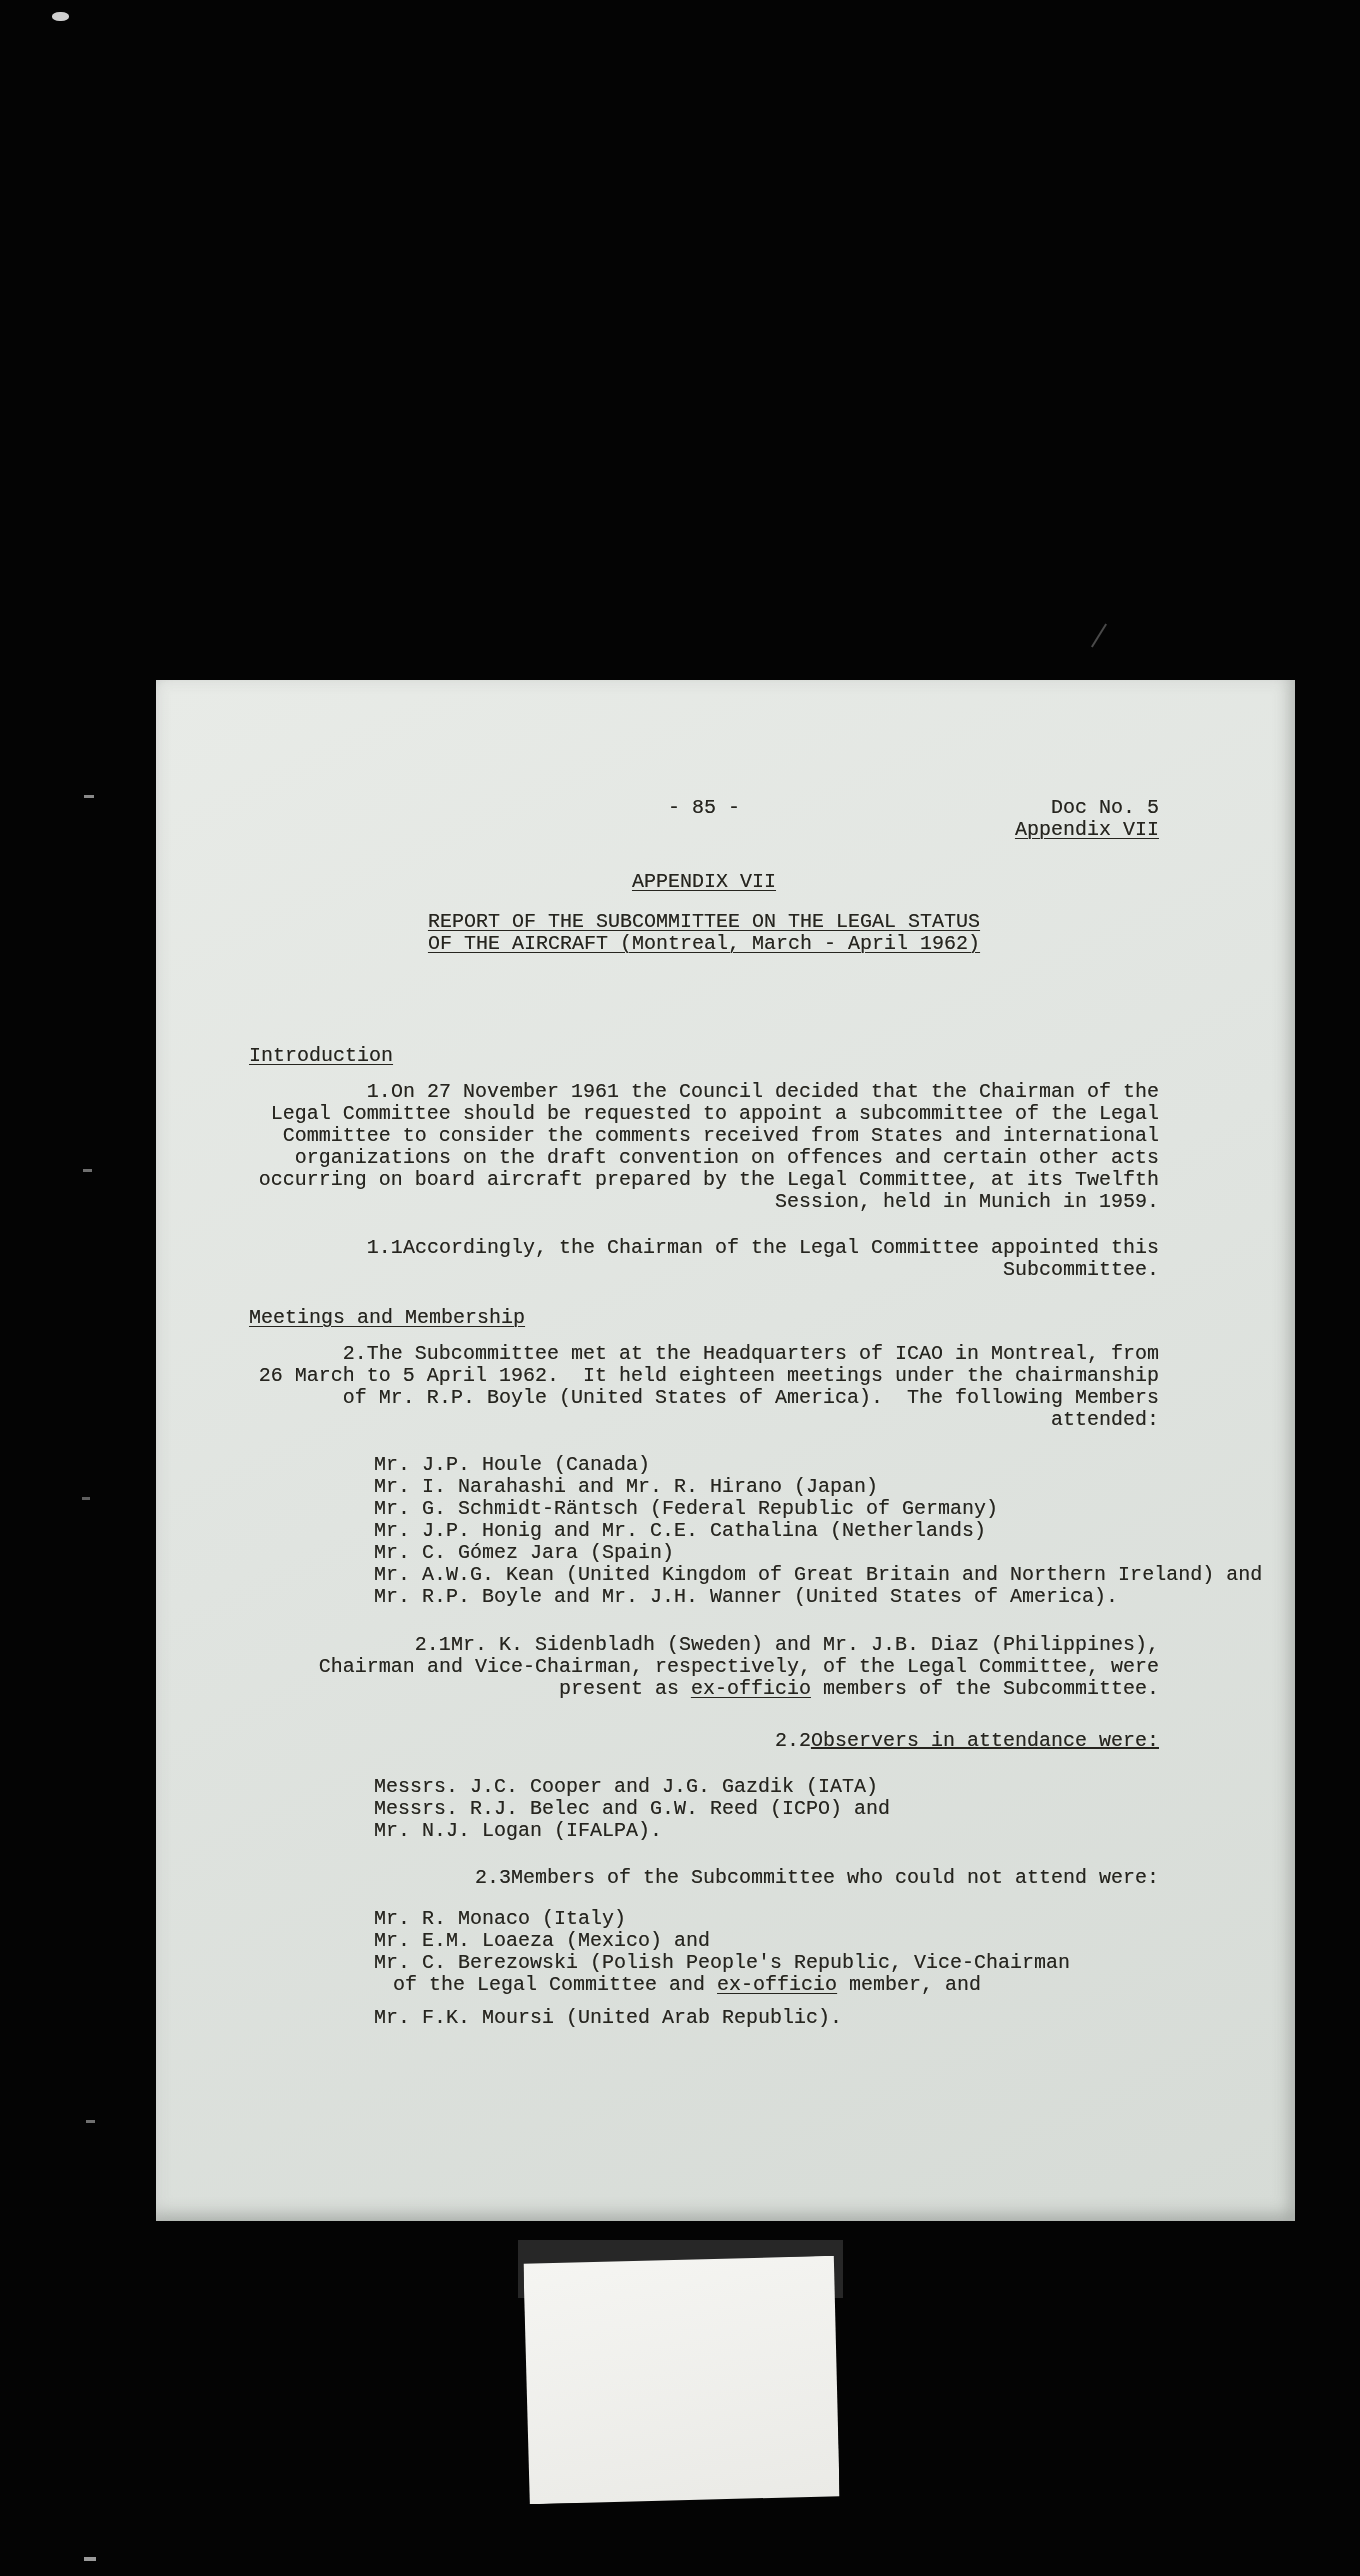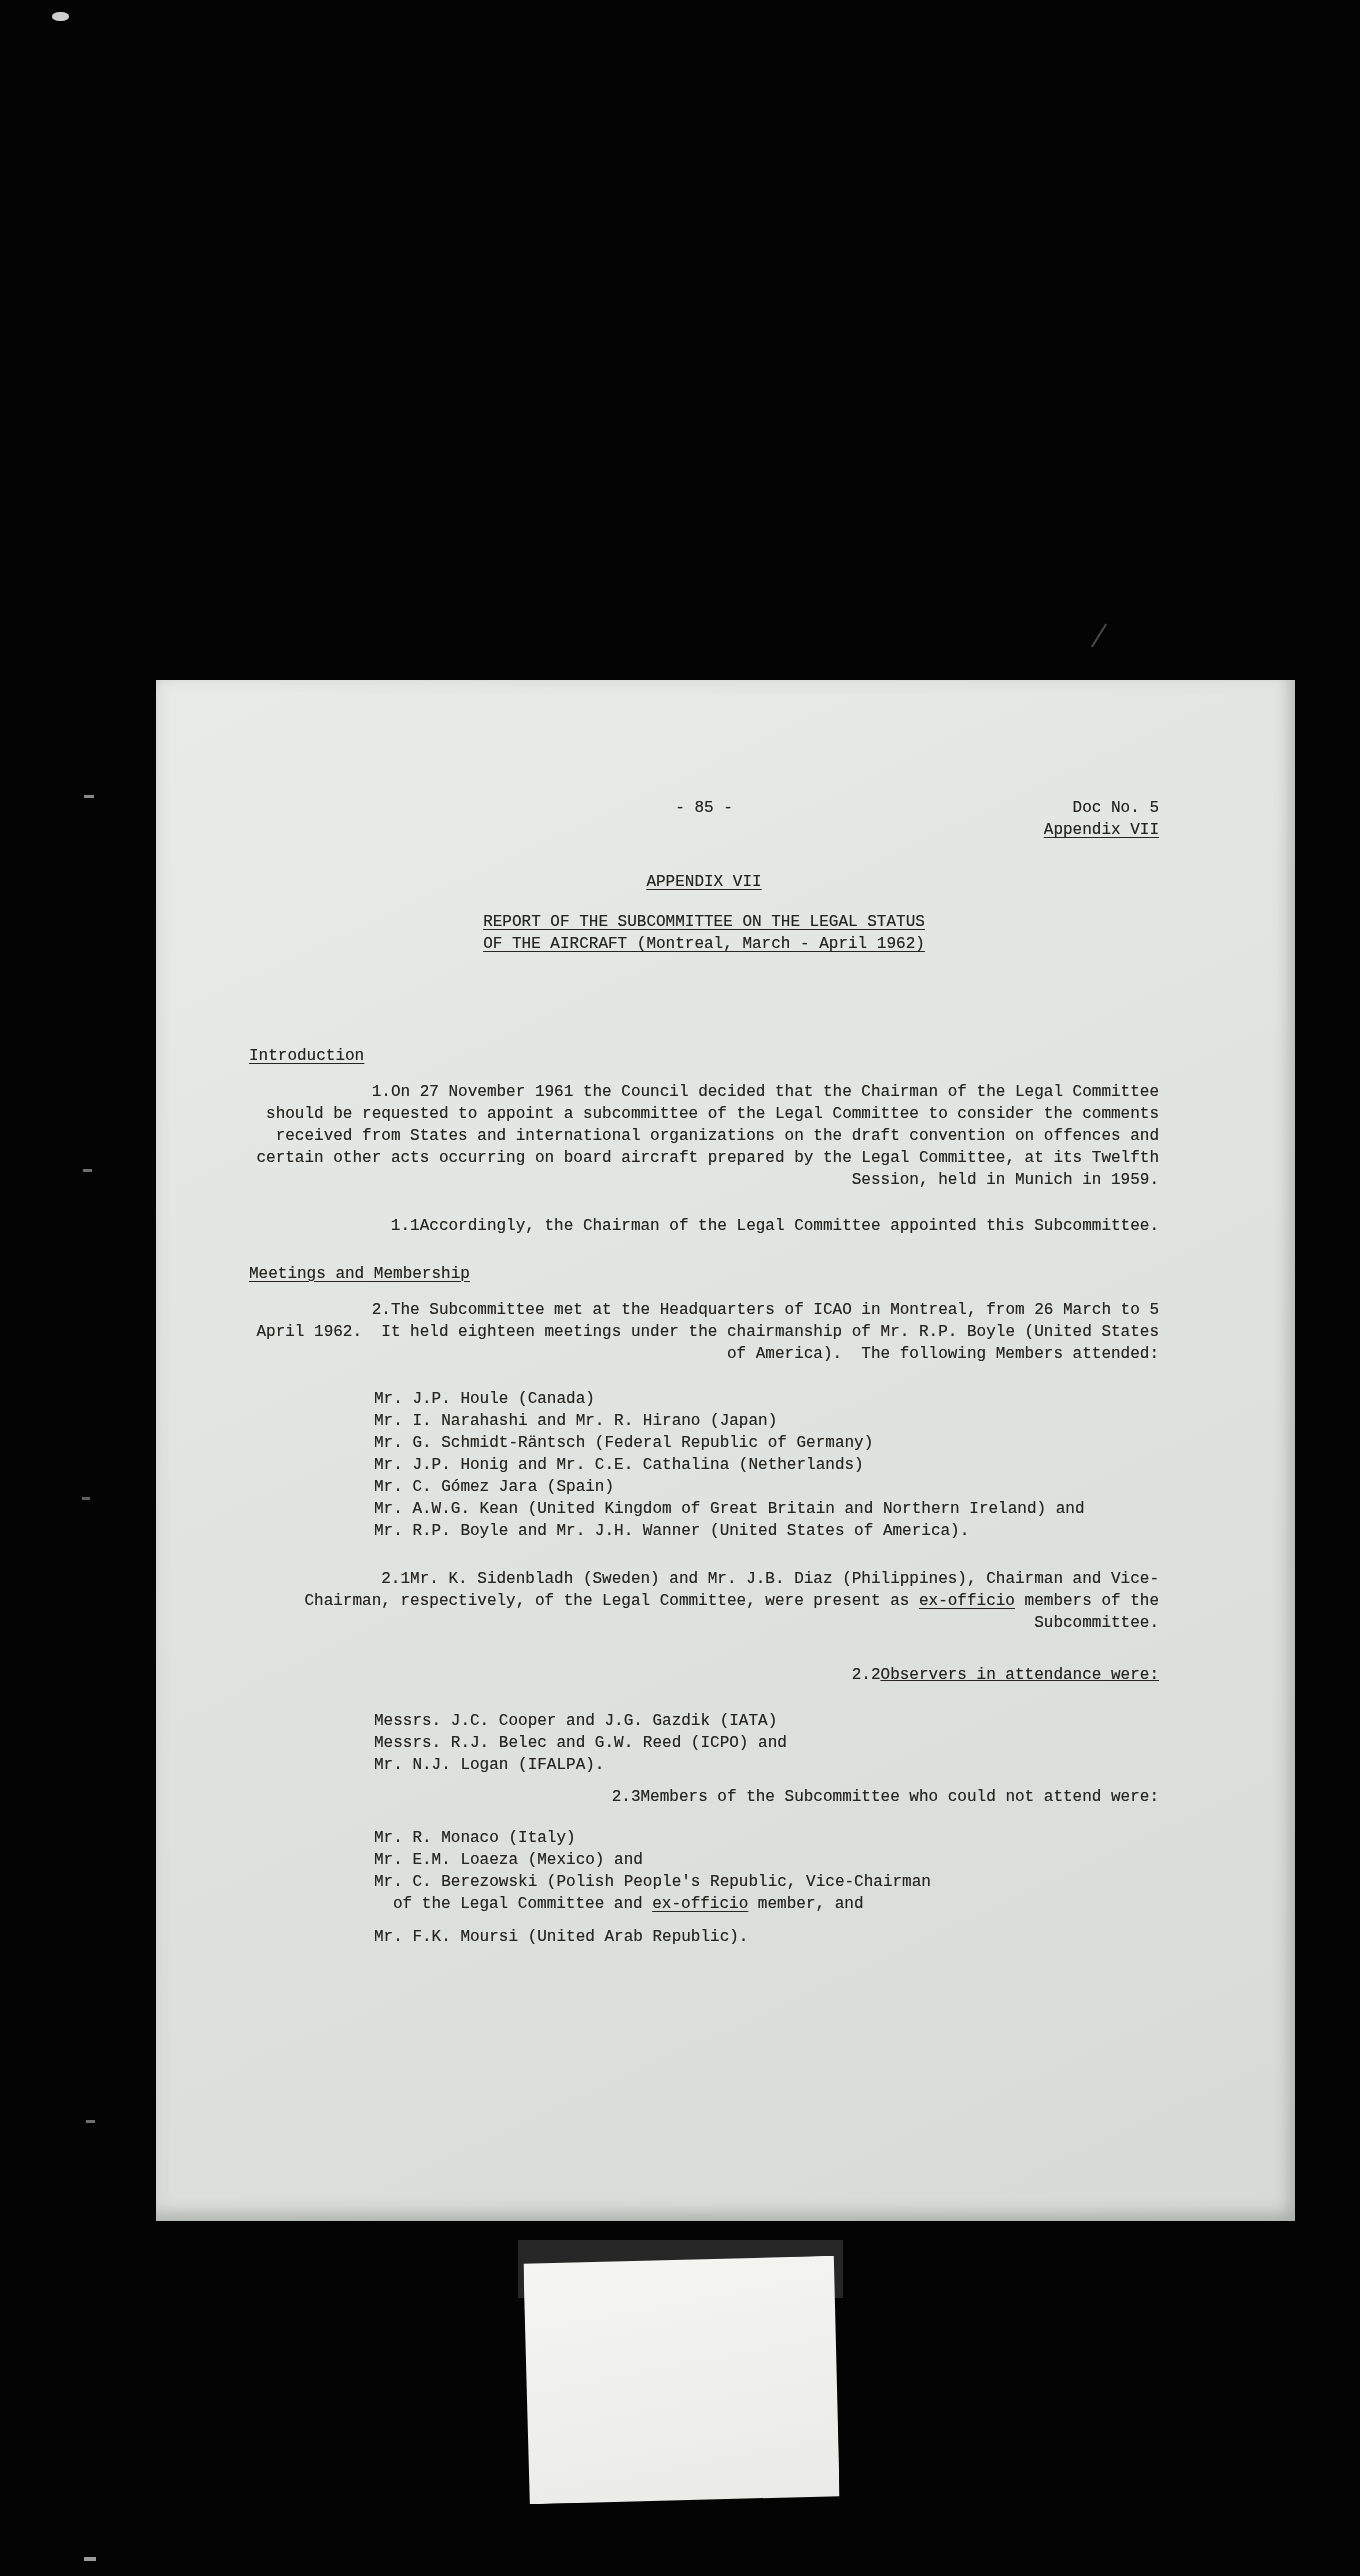--- a/index.html
+++ b/index.html
@@ -17,21 +17,21 @@
   .paper {
     position: absolute;
     left: 156px; top: 680px;
     width: 1139px; height: 1541px;
     box-sizing: border-box;
     padding: 117px 136px 0 93px;
     background: linear-gradient(155deg, #e8ebe7 0%, #e0e4e0 45%, #d6dbd6 100%);
     box-shadow: inset -3.9px -5.2px 17px rgba(70, 75, 70, 0.38),
                 inset 2.6px 2.6px 10.4px rgba(255, 255, 255, 0.45);
     color: #26251f;
-    font-size: 16px;
+    font-size: 20px;
     line-height: 22px;
     text-shadow: 0 0 0.6px rgba(38, 37, 31, 0.55);
   }
   .para, .txt { white-space: pre-wrap; }
   .para { margin: 0; text-align: right; }
   .num { display: inline-block; width: 104px; }
   .underline {
     text-decoration: underline;
     text-underline-offset: 3.2px;
     text-decoration-thickness: 1.3px;
@@ -45,21 +45,21 @@
   .title-inner .t-line { display: block; }
   .sh-intro { margin-top: 90px; }
   .p1  { margin-top: 14.3px; }
   .p11 { margin-top: 23.4px; }
   .sh-meet { margin-top: 26px; }
   .p2  { margin-top: 14.3px; }
   .list { margin-top: 23.4px; }
   .list-line { padding-left: 125px; white-space: pre; }
   .p21 { margin-top: 26px; }
   .p22 { margin-top: 30px; text-decoration: underline; }
-  .p23 { margin-top: 10px; }
+  .p23 { margin-top: 25px; }
   .list-absent { margin-top: 19.5px; }
   .cont { padding-left: 144px; }
   .moursi { margin-top: 10.4px; }
   
   .scrap-shadow {
     position: absolute;
     left: 518px; top: 2240px;
     width: 325px; height: 58px;
     background: #272727;
   }

